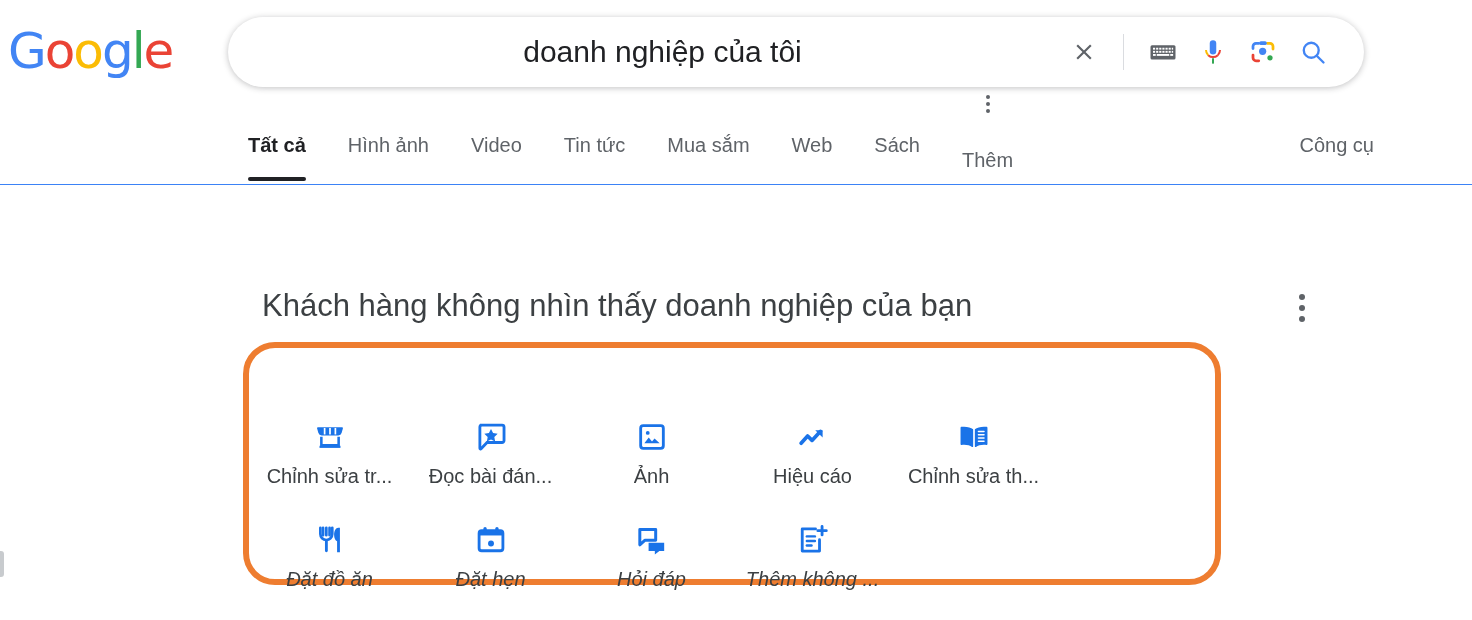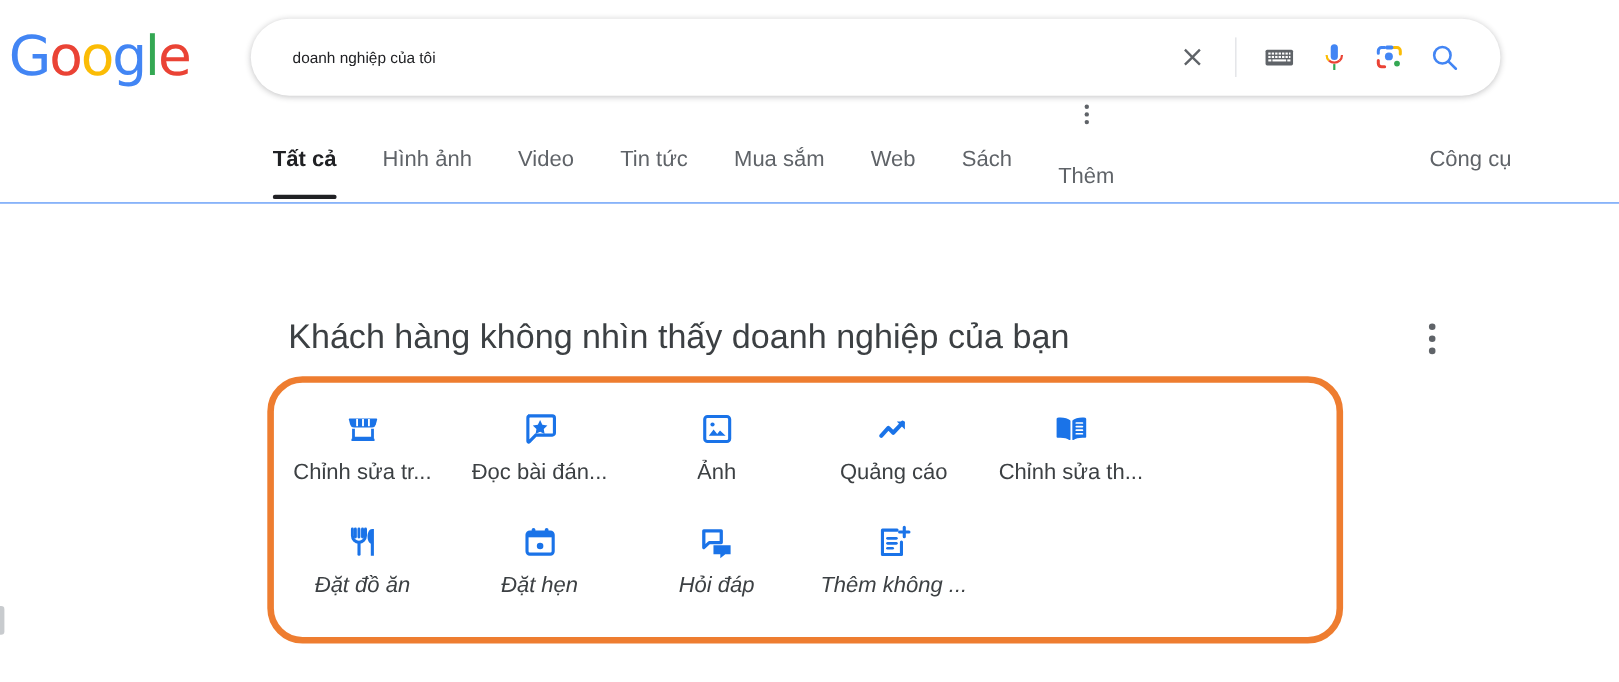--- a/index.html
+++ b/index.html
@@ -28,22 +28,23 @@
   .searchbar {
     position: absolute; left: 228px; top: 17px;
     width: 1136px; height: 70px;
     background: #fff; border-radius: 36px;
     box-shadow: 0 1px 6px rgba(32,33,36,.28);
     display: flex; align-items: center;
   }
   .search-input {
     flex: 1 1 auto; border: none; outline: none; background: transparent;
     font-family: "Liberation Sans", sans-serif;
-    font-size: 14px; color: #202124;
+    font-size: 30px; color: #202124;
     padding: 0 0 0 38px;
+    text-align: center;
   }
   .sb-actions { display:flex; align-items:center; padding-right: 26px; }
   .sb-btn {
     width: 50px; height: 50px; display:flex; align-items:center; justify-content:center;
     cursor: pointer; border-radius: 50%; background: transparent; border: none;
   }
   .sb-divider { width: 1px; height: 36px; background: #dadce0; margin: 0 14px; }
 
   
   .navbar {
@@ -89,22 +90,22 @@
   }
 
   .actions-box {
     position: absolute; left: 243px; top: 157px;
     width: 978px; height: 243px;
     border: 6px solid #EE7D30;
     border-radius: 32px;
     background: #fff;
   }
   .actions-grid {
-    position: absolute; left: 0; top: 0; width: 100%; height: 100%;
-    display: flex; flex-direction: column; justify-content: flex-start;
+    position: absolute; left: 0; top: 16px; width: 100%; height: 100%;
+    display: flex; flex-direction: column; justify-content: flex-end;
     padding-top: 18px;
   }
   .action-row { display: grid; grid-template-columns: repeat(6, 1fr); }
   .action-row.row2 { margin-top: 24px; font-style: italic; }
   .action {
     display: flex; flex-direction: column; align-items: center;
     cursor: pointer; padding: 4px 2px;
   }
   .action-icon { height: 40px; display:flex; align-items:center; justify-content:center; }
   .action-label {
@@ -269,21 +270,21 @@
           </div>
 
 
           <div class="action">
             <span class="action-icon">
               <svg width="34" height="34" viewBox="0 0 24 24">
                 <path d="M3.6 16.4l4.6-5.1 3.1 3.1 6-6.4" fill="none" stroke="#1a73e8" stroke-width="2.6" stroke-linecap="round" stroke-linejoin="round"></path>
                 <path d="M13.6 7.2h5.2v5.2z" fill="#1a73e8"></path>
               </svg>
             </span>
-            <span class="action-label">Quảng cáo</span>
+            <span class="action-label">Hiệu cáo</span>
           </div>
 
           <div class="action">
             <span class="action-icon">
               <svg width="36" height="34" viewBox="0 0 24 24">
                 <path d="M11.4 6.6C9.9 5.3 7.7 4.7 5 4.7c-.7 0-1.3.05-1.9.15A.75.75 0 0 0 2.5 5.6v11.3c0 .45.4.8.85.74.5-.07 1.05-.1 1.65-.1 2.35 0 4.3.5 5.6 1.5.3.23.8.02.8-.36V6.9a.4.4 0 0 0-.15-.3z" fill="#1a73e8"></path>
                 <path d="M12.6 6.6c1.5-1.3 3.7-1.9 6.4-1.9.7 0 1.3.05 1.9.15.35.06.6.36.6.75v11.3c0 .45-.4.8-.85.74-.5-.07-1.05-.1-1.65-.1-2.35 0-4.3.5-5.6 1.5-.3.23-.8.02-.8-.36V6.9c0-.12.05-.23.15-.3z" fill="#1a73e8"></path>
                 <g fill="#ffffff">
                     <rect x="14.6" y="7.6" width="5" height="1.1" rx=".55"></rect>
                     <rect x="14.6" y="9.9" width="5" height="1.1" rx=".55"></rect>

